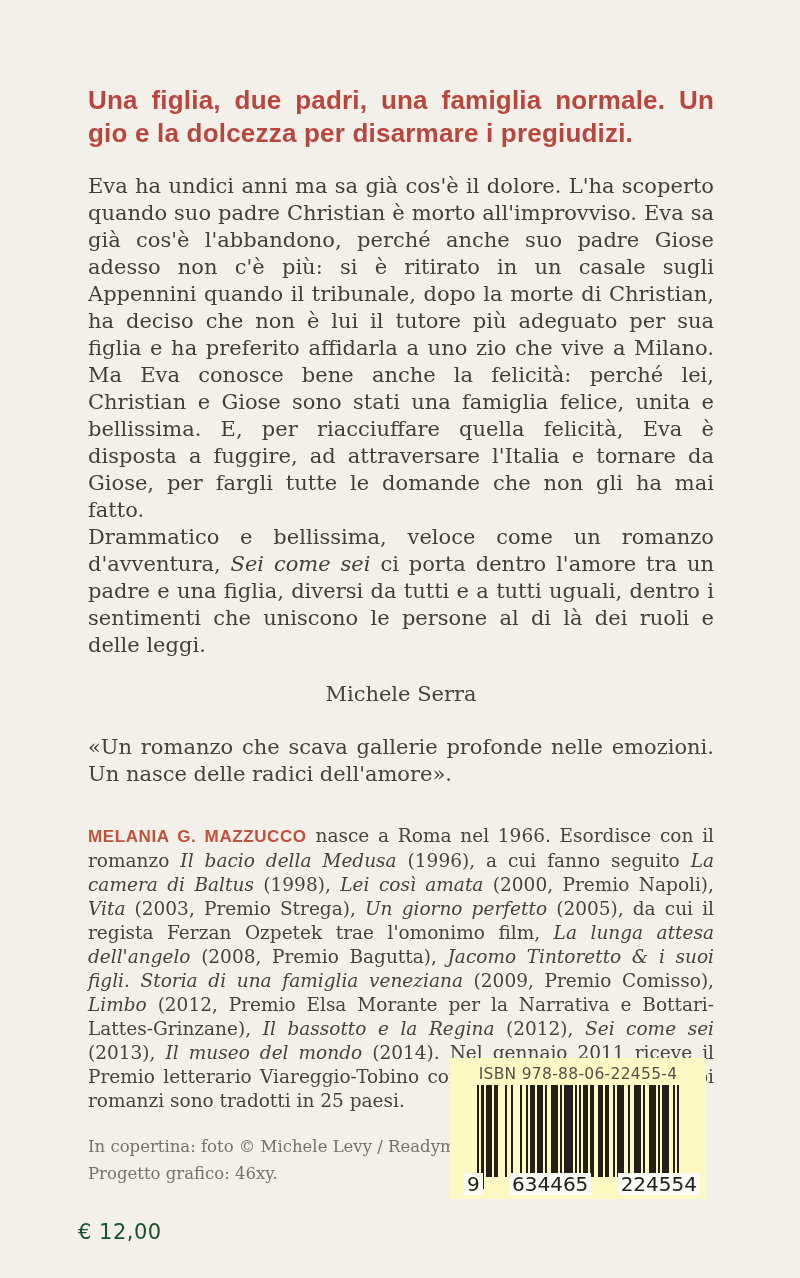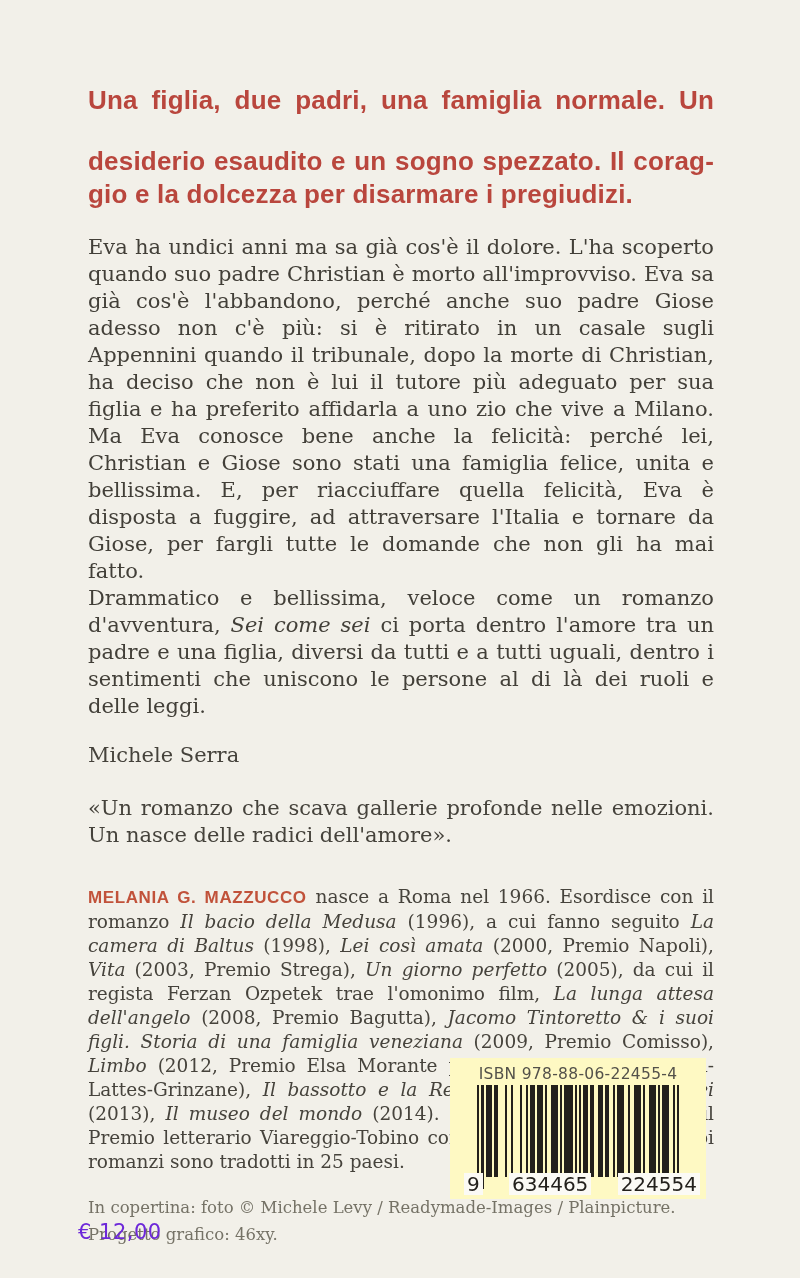--- a/index.html
+++ b/index.html
@@ -16,39 +16,39 @@
   
   .headline{
     margin-top:84px;
     font-family:"Liberation Sans", sans-serif;
     font-weight:bold;
     font-size:26px;
     line-height:33px;
     color:#b9463d;
     letter-spacing:.2px;
   }
-  .hl-just{text-align:justify;text-align-last:justify;margin-top:28px;}
+  .hl-just{text-align:justify;text-align-last:justify;}
   .hl-last{text-align:left;}
 
   
   .synopsis{
     margin-top:23px;
     font-size:21px;
     line-height:27px;
     text-align:justify;
     color:#423f38;
   }
   .synopsis p{margin:0;}
 
   
   .quote{font-size:21px;line-height:27px;color:#45423b;}
   .quote-1{margin-top:22px;}
   .quote-2{margin-top:26px;}
   .quote-text{text-align:justify;}
-  .quote-author{text-align:left;margin-top:18px;}
+  .quote-author{text-align:center;margin-top:18px;}
 
   
   .bio{
     margin-top:36px;
     font-size:18.5px;
     line-height:24px;
     text-align:justify;
     color:#46433c;
   }
   .bio p{margin:0;}
@@ -101,33 +101,32 @@
   }
   .bc-digits span{background:#fbfaf5;padding:0 3px;line-height:22px;}
 
   
   .price{
     position:absolute;
     left:78px;top:1220px;
     font-family:"DejaVu Sans", sans-serif;
     font-size:21px;
     letter-spacing:.5px;
-    color:#6d28d9;
+    color:#14532d;
   }
 </style>
 </head>
 <body>
 
 <div class="cover">
 
   <div class="text-col">
 
     <div class="headline">
       <div class="hl-just">Una figlia, due padri, una famiglia normale. Un</div>
-      <div class="hl-just">desiderio esaudito e un sogno spezzato. Il corag-</div>
       <div class="hl-last">gio e la dolcezza per disarmare i pregiudizi.</div>
     </div>
 
     <div class="synopsis">
       <p><span>Eva ha undici anni ma sa già cos'è il dolore. L'ha scoperto quando suo padre Christian è morto all'improvviso. Eva sa già cos'è l'abbandono, perché anche suo padre Giose adesso non c'è più: si è ritirato in un casale sugli Appennini quando il tribunale, dopo la morte di Christian, ha deciso che non è lui il tutore più adeguato per sua figlia e ha preferito affidarla a uno zio che vive a Milano. Ma Eva conosce bene anche la felicità: perché lei, Christian e Giose sono stati una famiglia felice, unita e bellissima. E, per riacciuffare quella felicità, Eva è disposta a fuggire, ad attraversare l'Italia e tornare da Giose, per fargli tutte le domande che non gli ha mai fatto.</span></p>
       <p><span>Drammatico e bellissima, veloce come un romanzo d'avventura, </span><span style="font-style: italic;">Sei come sei</span><span> ci porta dentro l'amore tra un padre e una figlia, diversi da tutti e a tutti uguali, dentro i sentimenti che uniscono le persone al di là dei ruoli e delle leggi.</span></p>
     </div>
 
     <div class="quote quote-1">
       <div class="quote-author">Michele Serra</div>

